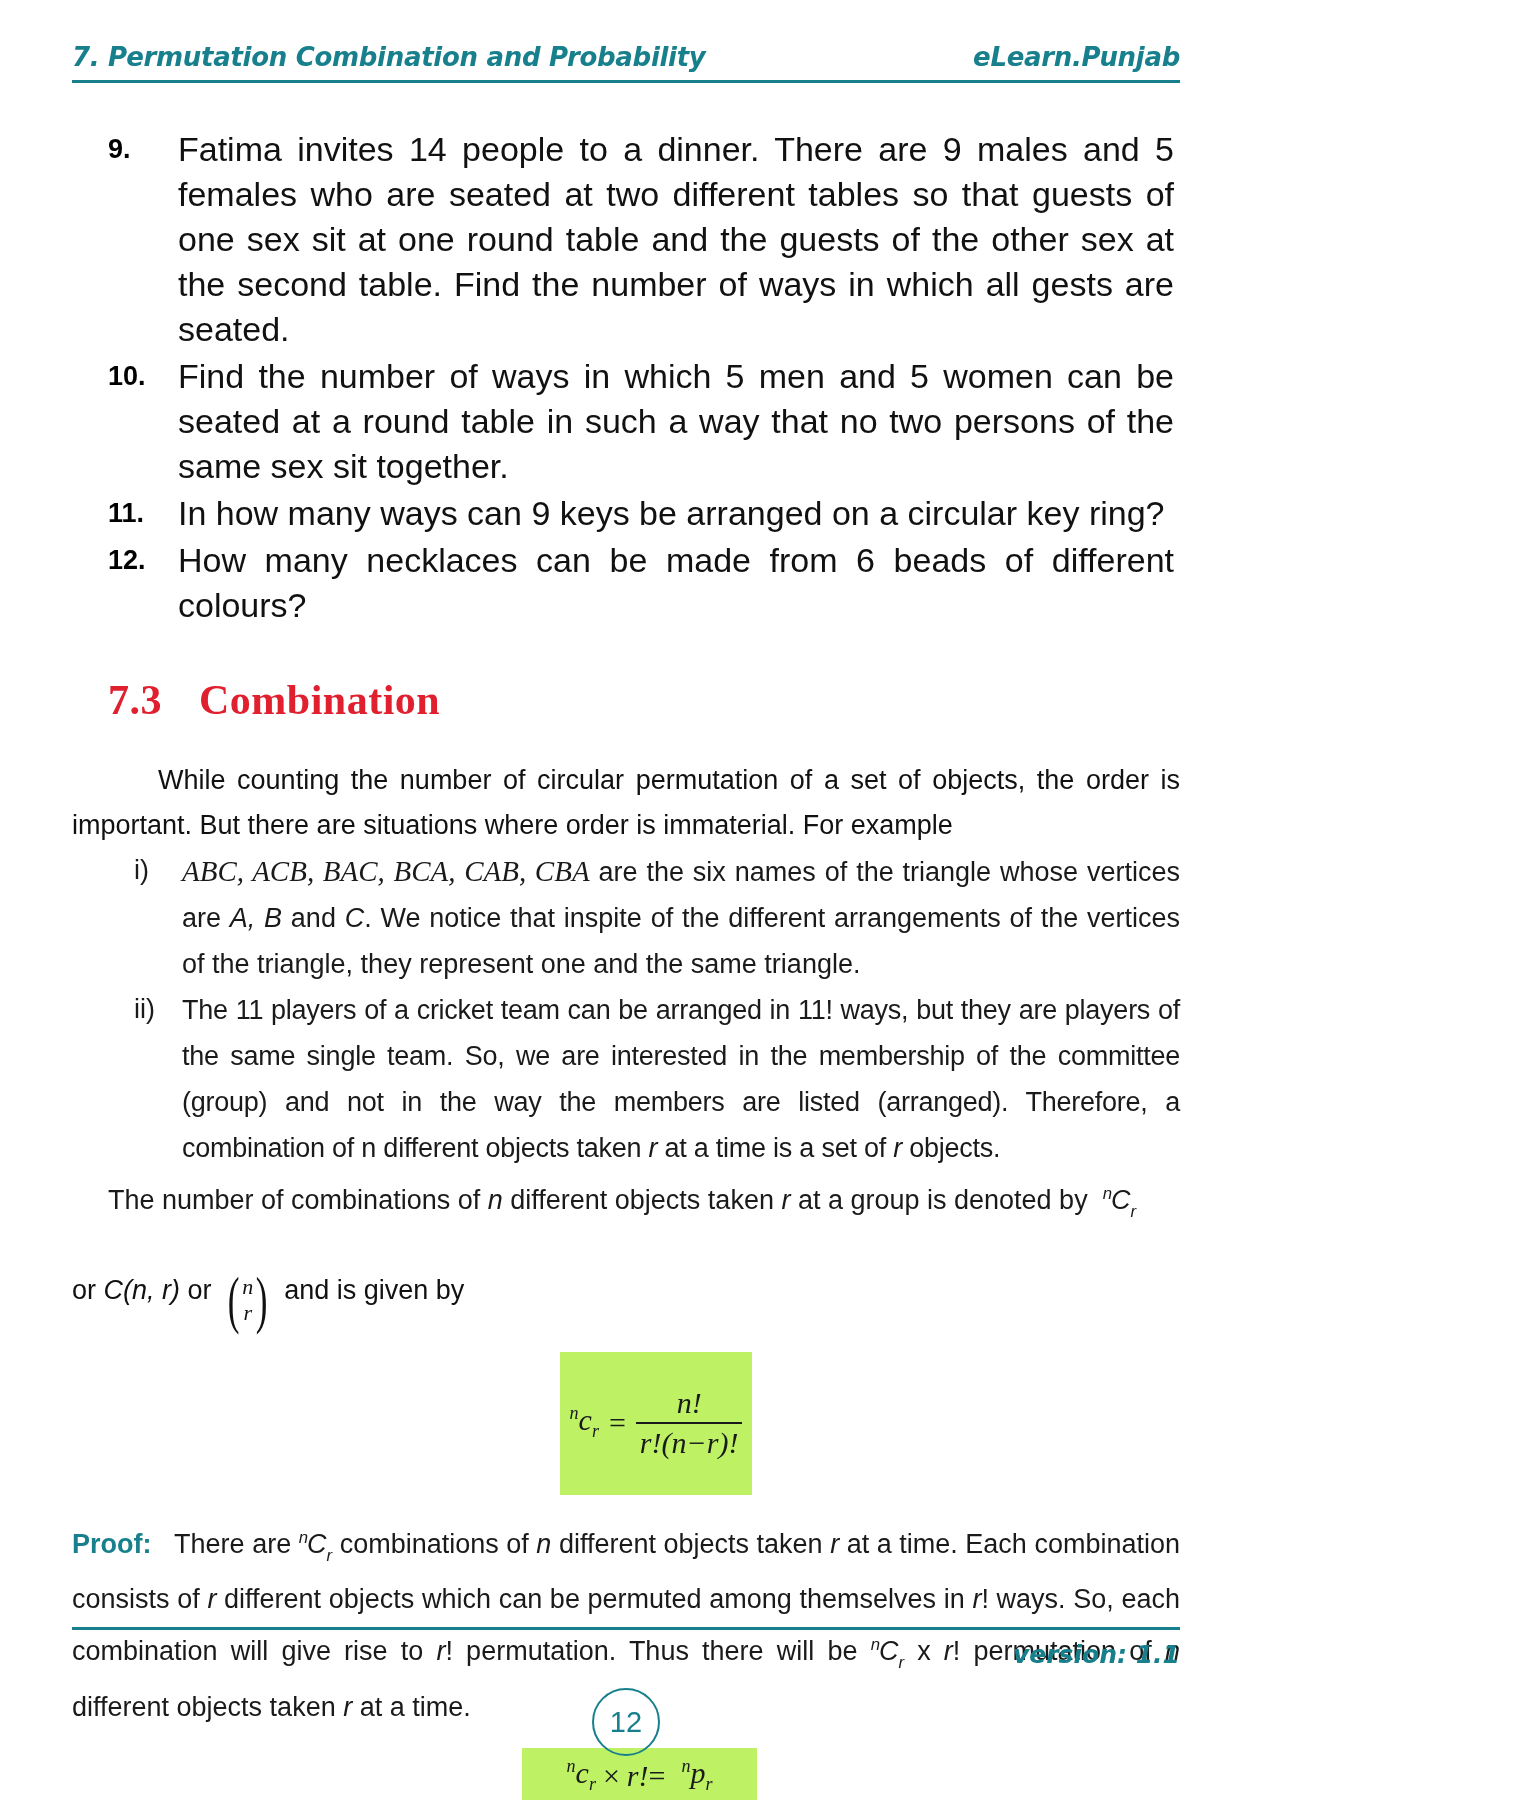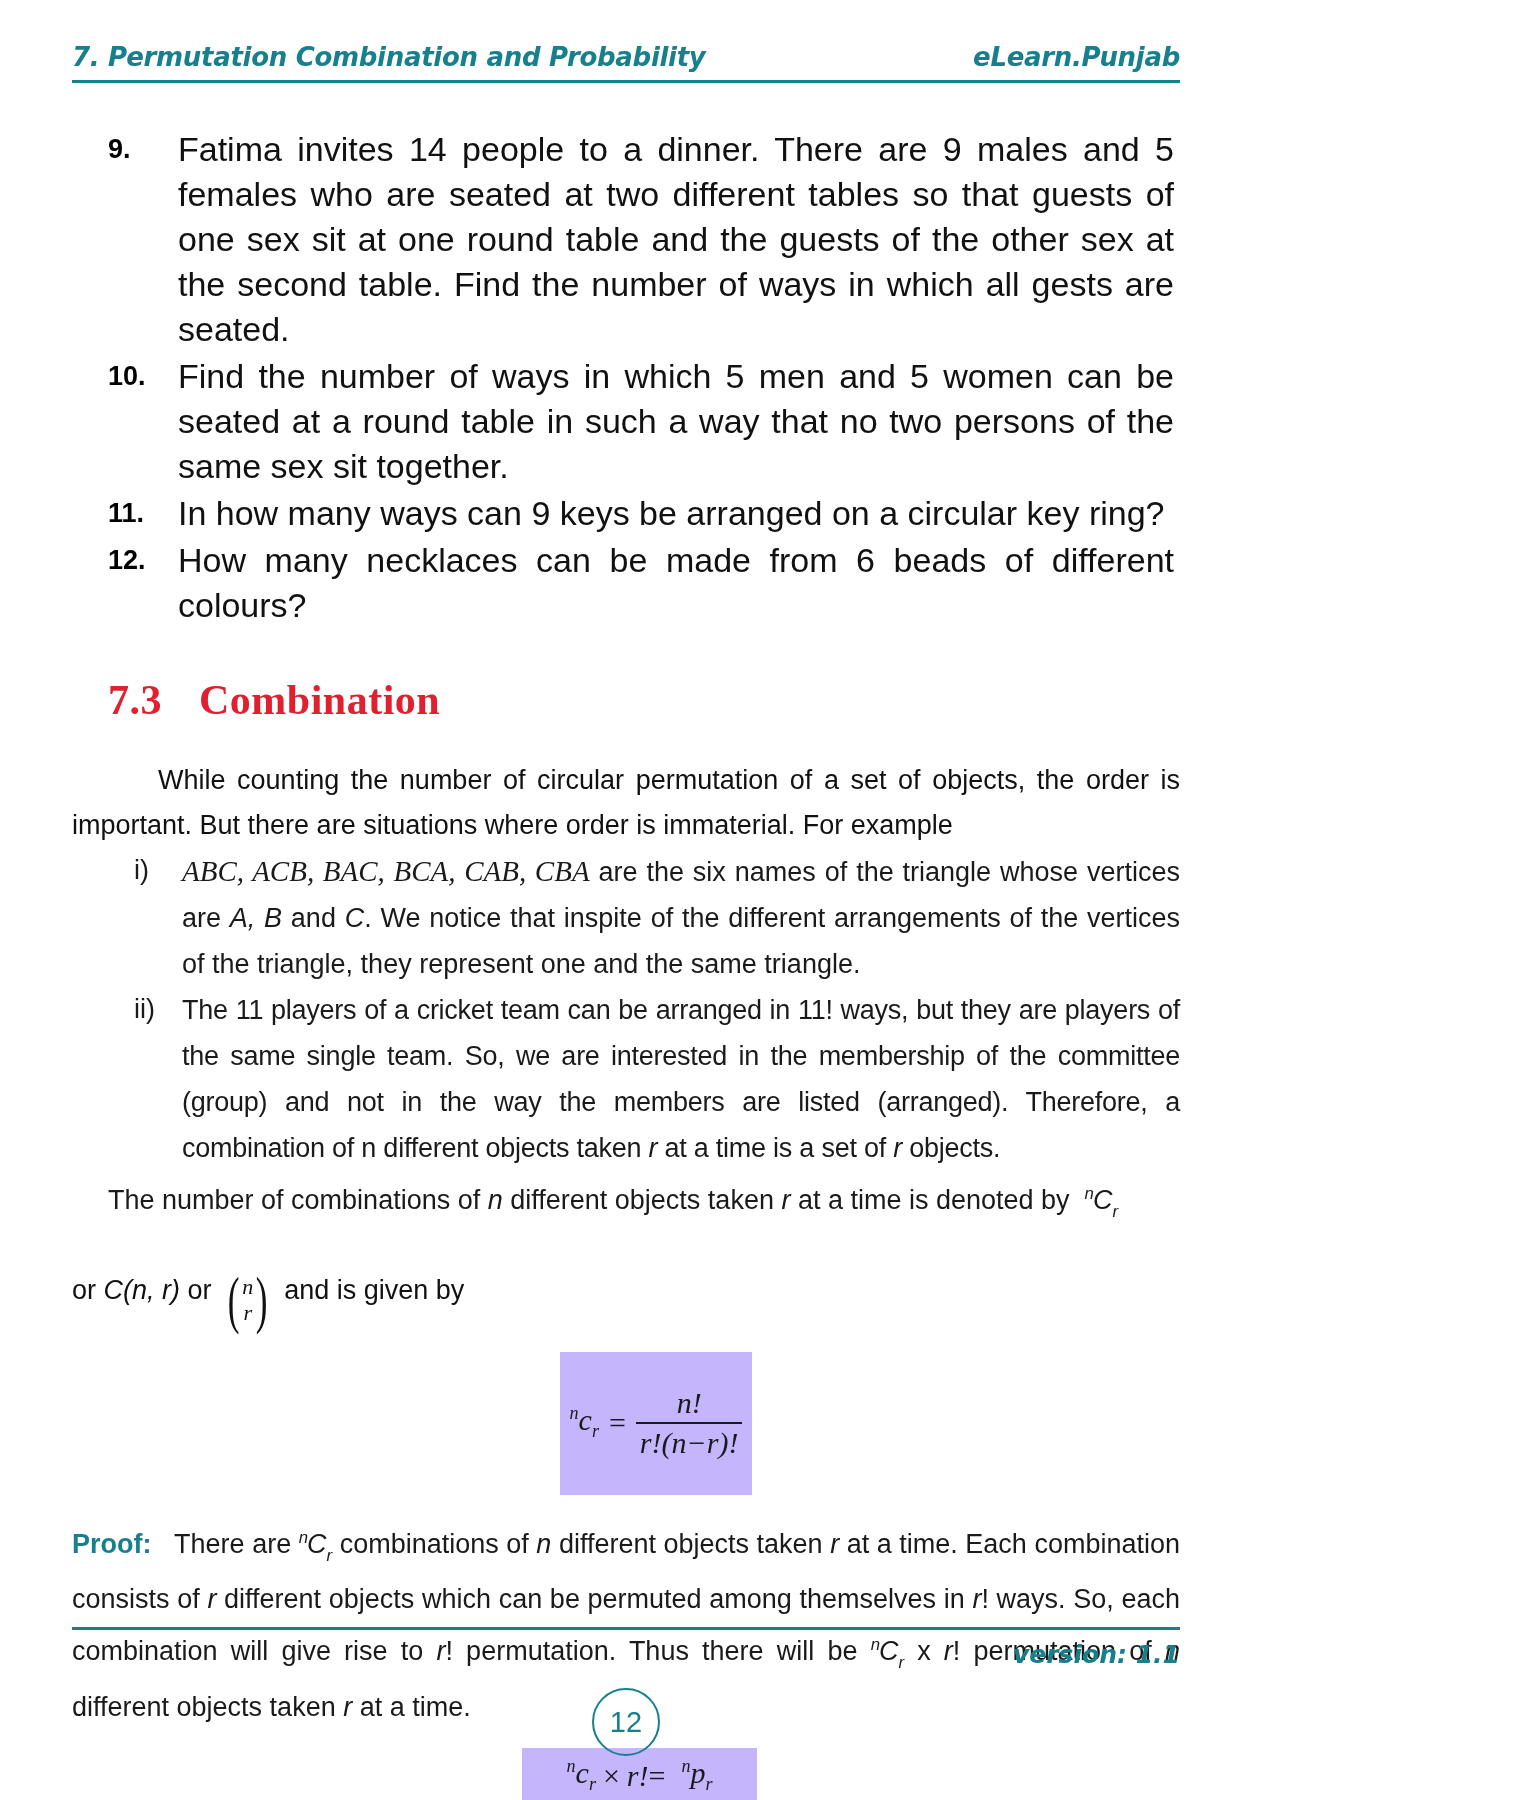--- a/index.html
+++ b/index.html
@@ -167,21 +167,21 @@
     font-family: "Liberation Serif", serif;
     font-style: italic;
     font-size: 22px;
     line-height: 26px;
     margin: 0 -2px;
   }
 
   
   .fbox-wrap { display: flex; }
   .fbox {
-    background: #c4b5fd;
+    background: #bef264;
     display: flex;
     align-items: center;
     justify-content: center;
     font-family: "Liberation Serif", serif;
   }
   #formula-box-1 {
     width: 192px;
     height: 143px;
     margin: 26px 0 0 488px;
   }
@@ -315,21 +315,21 @@
       <div class="rtext"><span class="ser-it">ABC, ACB, BAC, BCA, CAB, CBA</span><span> are the six names of the triangle whose vertices are </span><i class="v">A, B</i><span> and </span><i class="v">C</i><span>. We notice that inspite of the different arrangements of the vertices of the triangle, they represent one and the same triangle.</span></div>
     </div>
 
     <div class="rrow">
       <div class="rnum">ii)</div>
       <div class="rtext tight"><span>The 11 players of a cricket team can be arranged in 11! ways, but they are players of the same single team. So, we are interested in the membership of the committee (group) and not in the way the members are listed (arranged). Therefore, a combination of n different objects taken </span><i class="v">r</i><span> at a time is a set of </span><i class="v">r</i><span> objects.</span></div>
     </div>
 
   </div>
 
-  <div class="denoted"><span>The number of combinations of </span><i class="v">n</i><span> different objects taken </span><i class="v">r</i><span> at a time is denoted by</span>&nbsp;&nbsp;<span class="ncr"><sup>n</sup>C<sub>r</sub></span></div>
+  <div class="denoted"><span>The number of combinations of </span><i class="v">n</i><span> different objects taken </span><i class="v">r</i><span> at a group is denoted by</span>&nbsp;&nbsp;<span class="ncr"><sup>n</sup>C<sub>r</sub></span></div>
 
   <p class="para" style="margin-top:34px;"><span>or </span><i class="v">C(n, r)</i><span> or</span>
     <span class="binom">
       <span class="paren">(</span>
       <span class="stack">
         <span>n</span>
         <span>r</span>
       </span>
       <span class="paren">)</span>
     </span>

